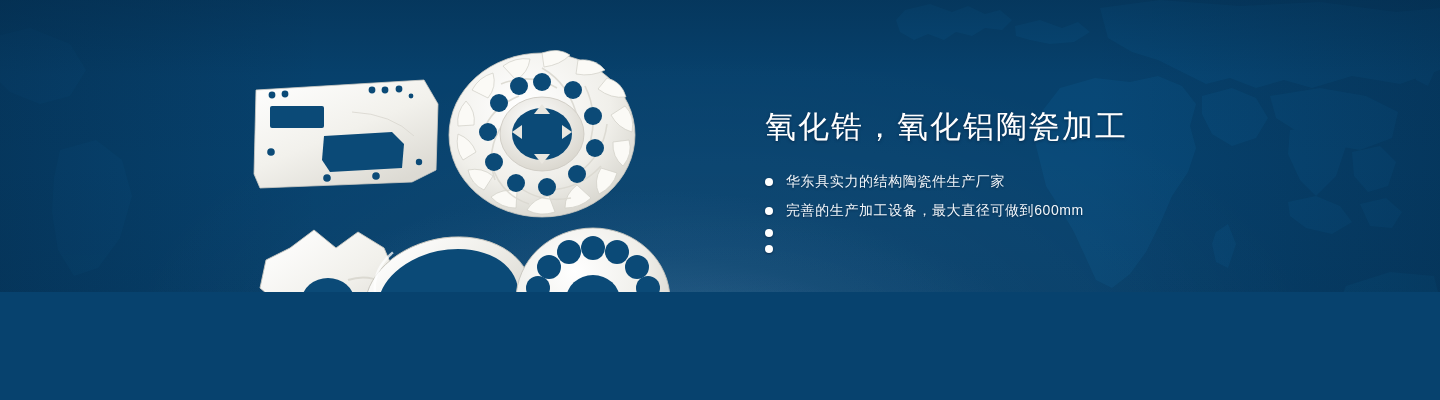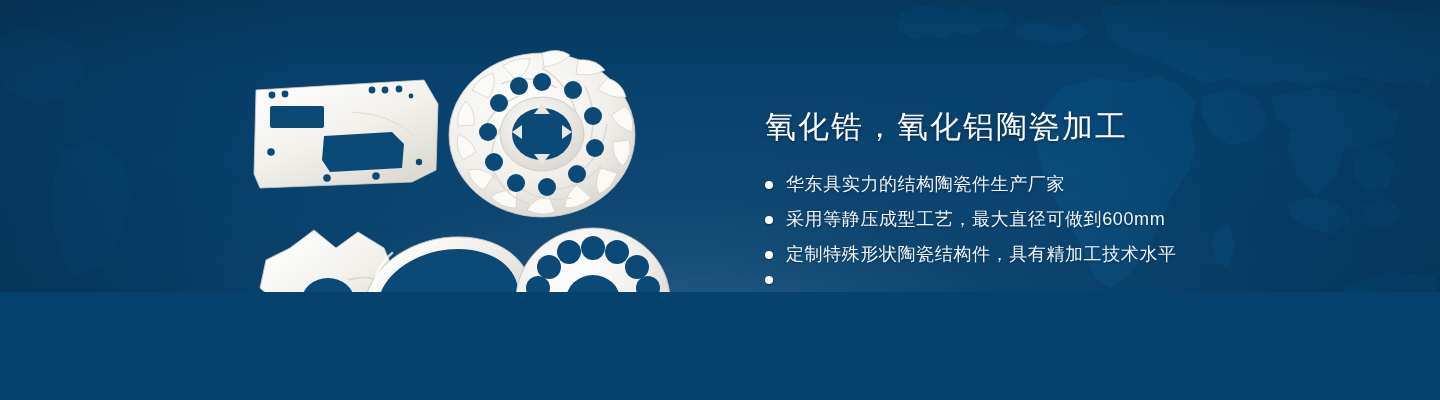--- a/index.html
+++ b/index.html
@@ -106,21 +106,21 @@
     width: 8px;
     height: 8px;
     border-radius: 50%;
     background: #ffffff;
     flex: 0 0 8px;
     margin-right: 13px;
     box-shadow: 0 1px 2px rgba(0,20,45,0.5);
   }
   .bullet-text {
     color: #f2f7fb;
-    font-size: 18px;
+    font-size: 14px;
     letter-spacing: 0.6px;
     line-height: 1.5;
     white-space: nowrap;
     text-shadow: 0 1px 2px rgba(0,20,45,0.5);
   }
 </style>
 </head>
 <body>
 
 <div id="banner">
@@ -336,25 +336,24 @@
   <div class="text-block">
     <h1 class="headline">氧化锆，氧化铝陶瓷加工</h1>
 
     <ul class="bullets">
       <li class="bullet-item">
         <span class="bullet-dot"></span>
         <span class="bullet-text">华东具实力的结构陶瓷件生产厂家</span>
       </li>
       <li class="bullet-item">
         <span class="bullet-dot"></span>
-        <span class="bullet-text">采用等静压成型工艺，最大直径可做到600mm</span>
+        <span class="bullet-text">完善的生产加工设备，最大直径可做到600mm</span>
       </li>
       <li class="bullet-item">
         <span class="bullet-dot"></span>
-        <span class="bullet-text">定制特殊形状陶瓷结构件，具有精加工技术水平</span>
       </li>
       <li class="bullet-item">
         <span class="bullet-dot"></span>
       </li>
     </ul>
   </div>
 
 </div>
 
 </body></html>

